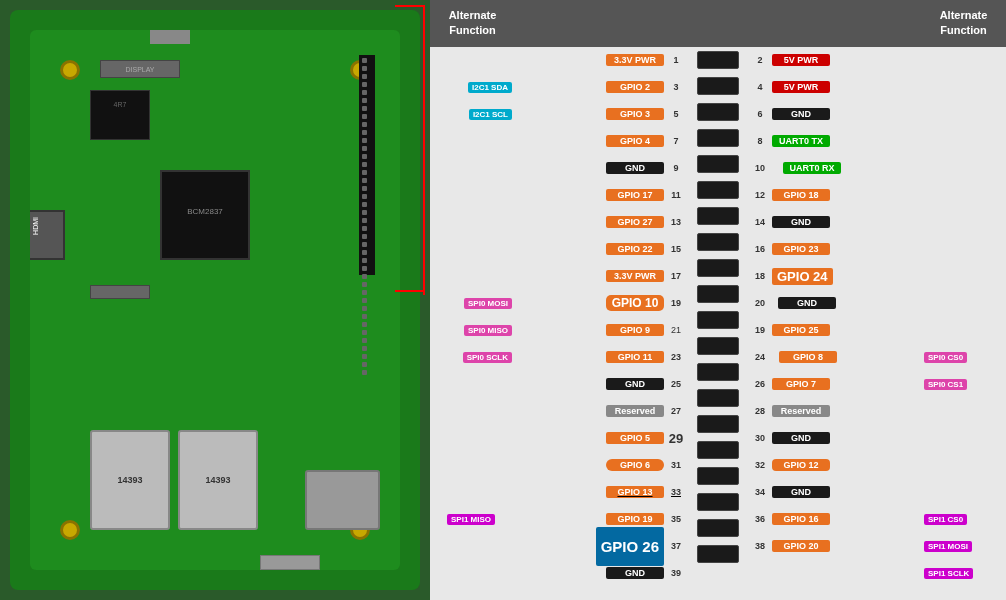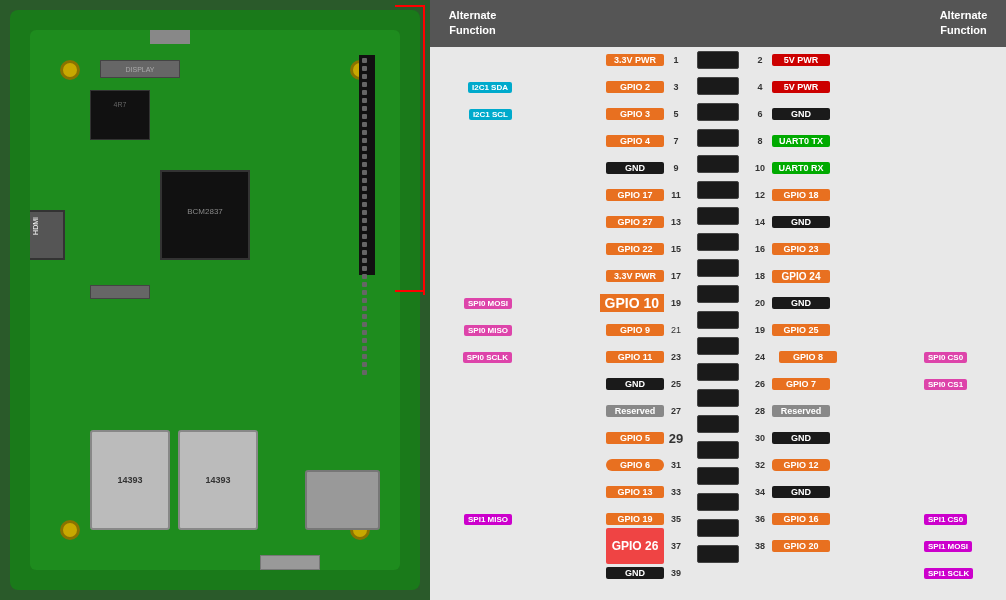--- a/index.html
+++ b/index.html
@@ -282,21 +282,21 @@
             <span style="padding: 1px 4px; border-radius: 2px; font-size: 8px; font-weight: bold; color: white; background: rgb(221, 68, 170); white-space: nowrap;">SPI0 MISO</span>
           </div>
           <div style="height: 27px; display: flex; align-items: center; justify-content: flex-end; padding-right: 3px;">
             <span style="padding: 1px 4px; border-radius: 2px; font-size: 8px; font-weight: bold; color: white; background: rgb(221, 68, 170); white-space: nowrap;">SPI0 SCLK</span>
           </div>
           <div style="height: 27px; display: flex; align-items: center; justify-content: flex-end; padding-right: 3px;"></div>
           <div style="height: 27px; display: flex; align-items: center; justify-content: flex-end; padding-right: 3px;"></div>
           <div style="height: 27px; display: flex; align-items: center; justify-content: flex-end; padding-right: 3px;"></div>
           <div style="height: 27px; display: flex; align-items: center; justify-content: flex-end; padding-right: 3px;"></div>
           <div style="height: 27px; display: flex; align-items: center; justify-content: flex-end; padding-right: 3px;"></div>
-          <div style="height: 27px; display: flex; align-items: center; justify-content: flex-end; padding-right: 3px;">
+          <div style="height: 27px; display: flex; align-items: center; justify-content: center; padding-right: 3px;">
             <span style="padding: 1px 4px; border-radius: 2px; font-size: 8px; font-weight: bold; color: white; background: rgb(204, 0, 204); white-space: nowrap;">SPI1 MISO</span>
           </div>
           <div style="height: 27px; display: flex; align-items: center; justify-content: flex-end; padding-right: 3px;"></div>
           <div style="height: 27px; display: flex; align-items: center; justify-content: flex-end; padding-right: 3px;"></div>
         </div>
 
       <div style="flex:1;display:flex;flex-direction:column;" id="left-pins-col">
           <div style="height: 27px; display: flex; align-items: center; justify-content: flex-end; padding-right: 3px; gap: 3px;">
             <span style="padding: 1px 5px; border-radius: 2px; font-size: 9px; font-weight: bold; color: white; background: rgb(232, 112, 32); white-space: nowrap; min-width: 58px; text-align: center; display: inline-block;">3.3V PWR</span>
             <span style="font-size: 9px; font-weight: bold; color: rgb(51, 51, 51); width: 18px; text-align: center; flex-shrink: 0;">1</span>
@@ -327,21 +327,21 @@
           </div>
           <div style="height: 27px; display: flex; align-items: center; justify-content: flex-end; padding-right: 3px; gap: 3px;">
             <span style="padding: 1px 5px; border-radius: 2px; font-size: 9px; font-weight: bold; color: white; background: rgb(232, 112, 32); white-space: nowrap; min-width: 58px; text-align: center; display: inline-block;">GPIO 22</span>
             <span style="font-size: 9px; font-weight: bold; color: rgb(51, 51, 51); width: 18px; text-align: center; flex-shrink: 0;">15</span>
           </div>
           <div style="height: 27px; display: flex; align-items: center; justify-content: flex-end; padding-right: 3px; gap: 3px;">
             <span style="padding: 1px 5px; border-radius: 2px; font-size: 9px; font-weight: bold; color: white; background: rgb(232, 112, 32); white-space: nowrap; min-width: 58px; text-align: center; display: inline-block;">3.3V PWR</span>
             <span style="font-size: 9px; font-weight: bold; color: rgb(51, 51, 51); width: 18px; text-align: center; flex-shrink: 0;">17</span>
           </div>
           <div style="height: 27px; display: flex; align-items: center; justify-content: flex-end; padding-right: 3px; gap: 3px;">
-            <span style="padding: 1px 5px; border-radius: 0; font-size: 14px; font-weight: bold; color: white; background: rgb(232, 112, 32); white-space: nowrap; min-width: 58px; text-align: center; display: inline-block;">GPIO 10</span>
+            <span style="padding: 1px 5px; border-radius: 5px; font-size: 12px; font-weight: bold; color: white; background: rgb(232, 112, 32); white-space: nowrap; min-width: 58px; text-align: center; display: inline-block;">GPIO 10</span>
             <span style="font-size: 9px; font-weight: bold; color: rgb(51, 51, 51); width: 18px; text-align: center; flex-shrink: 0;">19</span>
           </div>
           <div style="height: 27px; display: flex; align-items: center; justify-content: flex-end; padding-right: 3px; gap: 3px;">
             <span style="padding: 1px 5px; border-radius: 2px; font-size: 9px; font-weight: bold; color: white; background: rgb(232, 112, 32); white-space: nowrap; min-width: 58px; text-align: center; display: inline-block;">GPIO 9</span>
             <span style="font-size: 9px; font-weight: normal; color: rgb(51, 51, 51); width: 18px; text-align: center; flex-shrink: 0;">21</span>
           </div>
           <div style="height: 27px; display: flex; align-items: center; justify-content: flex-end; padding-right: 3px; gap: 3px;">
             <span style="padding: 1px 5px; border-radius: 2px; font-size: 9px; font-weight: bold; color: white; background: rgb(232, 112, 32); white-space: nowrap; min-width: 58px; text-align: center; display: inline-block;">GPIO 11</span>
             <span style="font-size: 9px; font-weight: bold; color: rgb(51, 51, 51); width: 18px; text-align: center; flex-shrink: 0;">23</span>
           </div>
@@ -354,30 +354,30 @@
             <span style="font-size: 9px; font-weight: bold; color: rgb(51, 51, 51); width: 18px; text-align: center; flex-shrink: 0;">27</span>
           </div>
           <div style="height: 27px; display: flex; align-items: center; justify-content: flex-end; padding-right: 3px; gap: 3px;">
             <span style="padding: 1px 5px; border-radius: 2px; font-size: 9px; font-weight: bold; color: white; background: rgb(232, 112, 32); white-space: nowrap; min-width: 58px; text-align: center; display: inline-block;">GPIO 5</span>
             <span style="font-size: 13px; font-weight: bold; color: rgb(51, 51, 51); width: 18px; text-align: center; flex-shrink: 0;">29</span>
           </div>
           <div style="height: 27px; display: flex; align-items: center; justify-content: flex-end; padding-right: 3px; gap: 3px;">
             <span style="padding: 1px 5px; border-radius: 6px; font-size: 9px; font-weight: bold; color: white; background: rgb(232, 112, 32); white-space: nowrap; min-width: 58px; text-align: center; display: inline-block;">GPIO 6</span>
             <span style="font-size: 9px; font-weight: bold; color: rgb(51, 51, 51); width: 18px; text-align: center; flex-shrink: 0;">31</span>
           </div>
-          <div style="height: 27px; display: flex; align-items: center; justify-content: flex-end; padding-right: 3px; gap: 3px;">
+          <div style="height: 27px; display: flex; align-items: center; justify-content: flex-end; padding-right: 3px; gap: 3px; text-decoration: underline;">
             <span style="padding: 1px 5px; border-radius: 2px; font-size: 9px; font-weight: bold; color: white; background: rgb(232, 112, 32); white-space: nowrap; min-width: 58px; text-align: center; display: inline-block;">GPIO 13</span>
             <span style="font-size: 9px; font-weight: bold; color: rgb(51, 51, 51); width: 18px; text-align: center; flex-shrink: 0;">33</span>
           </div>
           <div style="height: 27px; display: flex; align-items: center; justify-content: flex-end; padding-right: 3px; gap: 3px;">
             <span style="padding: 1px 5px; border-radius: 2px; font-size: 9px; font-weight: bold; color: white; background: rgb(232, 112, 32); white-space: nowrap; min-width: 58px; text-align: center; display: inline-block;">GPIO 19</span>
             <span style="font-size: 9px; font-weight: bold; color: rgb(51, 51, 51); width: 18px; text-align: center; flex-shrink: 0;">35</span>
           </div>
           <div style="height: 27px; display: flex; align-items: center; justify-content: flex-end; padding-right: 3px; gap: 3px;">
-            <span style="padding: 11px 5px; border-radius: 2px; font-size: 12px; font-weight: bold; color: white; background: #ef4444; white-space: nowrap; min-width: 58px; text-align: center; display: inline-block;">GPIO 26</span>
+            <span style="padding: 11px 5px; border-radius: 2px; font-size: 15px; font-weight: bold; color: white; background: #0369a1; white-space: nowrap; min-width: 58px; text-align: center; display: inline-block;">GPIO 26</span>
             <span style="font-size: 9px; font-weight: bold; color: rgb(51, 51, 51); width: 18px; text-align: center; flex-shrink: 0;">37</span>
           </div>
           <div style="height: 27px; display: flex; align-items: center; justify-content: flex-end; padding-right: 3px; gap: 3px;">
             <span style="padding: 1px 5px; border-radius: 2px; font-size: 9px; font-weight: bold; color: white; background: rgb(26, 26, 26); white-space: nowrap; min-width: 58px; text-align: center; display: inline-block;">GND</span>
             <span style="font-size: 9px; font-weight: bold; color: rgb(51, 51, 51); width: 18px; text-align: center; flex-shrink: 0;">39</span>
           </div>
         </div>
 
       <div style="width:60px;display:flex;flex-direction:column;align-items:center;background:#e8e8e8;" id="connector-col">
           <div style="width: 42px; height: 18px; background: rgb(26, 26, 26); border-radius: 2px; margin: 4px 0px; border: 1px solid rgb(68, 68, 68); flex-shrink: 0;"></div>
@@ -412,41 +412,41 @@
             <span style="padding: 1px 5px; border-radius: 2px; font-size: 9px; font-weight: bold; color: white; background: rgb(204, 0, 0); white-space: nowrap; min-width: 58px; text-align: center; display: inline-block;">5V PWR</span>
           </div>
           <div style="height: 27px; display: flex; align-items: center; justify-content: flex-start; padding-left: 3px; gap: 3px;">
             <span style="font-size: 9px; font-weight: bold; color: rgb(51, 51, 51); width: 18px; text-align: center; flex-shrink: 0;">6</span>
             <span style="padding: 1px 5px; border-radius: 2px; font-size: 9px; font-weight: bold; color: white; background: rgb(26, 26, 26); white-space: nowrap; min-width: 58px; text-align: center; display: inline-block;">GND</span>
           </div>
           <div style="height: 27px; display: flex; align-items: center; justify-content: flex-start; padding-left: 3px; gap: 3px;">
             <span style="font-size: 9px; font-weight: bold; color: rgb(51, 51, 51); width: 18px; text-align: center; flex-shrink: 0;">8</span>
             <span style="padding: 1px 5px; border-radius: 2px; font-size: 9px; font-weight: bold; color: white; background: rgb(0, 170, 0); white-space: nowrap; min-width: 58px; text-align: center; display: inline-block;">UART0 TX</span>
           </div>
-          <div style="height: 27px; display: flex; align-items: center; justify-content: flex-start; padding-left: 3px; gap: 3px;">
+          <div style="height: 27px; display: flex; align-items: center; justify-content: flex-start; padding-left: 3px; gap: 14px;">
             <span style="font-size: 9px; font-weight: bold; color: rgb(51, 51, 51); width: 18px; text-align: center; flex-shrink: 0;">10</span>
             <span style="padding: 1px 5px; border-radius: 2px; font-size: 9px; font-weight: bold; color: white; background: rgb(0, 170, 0); white-space: nowrap; min-width: 58px; text-align: center; display: inline-block;">UART0 RX</span>
           </div>
           <div style="height: 27px; display: flex; align-items: center; justify-content: flex-start; padding-left: 3px; gap: 3px;">
             <span style="font-size: 9px; font-weight: bold; color: rgb(51, 51, 51); width: 18px; text-align: center; flex-shrink: 0;">12</span>
             <span style="padding: 1px 5px; border-radius: 2px; font-size: 9px; font-weight: bold; color: white; background: rgb(232, 112, 32); white-space: nowrap; min-width: 58px; text-align: center; display: inline-block;">GPIO 18</span>
           </div>
           <div style="height: 27px; display: flex; align-items: center; justify-content: flex-start; padding-left: 3px; gap: 3px;">
             <span style="font-size: 9px; font-weight: bold; color: rgb(51, 51, 51); width: 18px; text-align: center; flex-shrink: 0;">14</span>
             <span style="padding: 1px 5px; border-radius: 2px; font-size: 9px; font-weight: bold; color: white; background: rgb(26, 26, 26); white-space: nowrap; min-width: 58px; text-align: center; display: inline-block;">GND</span>
           </div>
           <div style="height: 27px; display: flex; align-items: center; justify-content: flex-start; padding-left: 3px; gap: 3px;">
             <span style="font-size: 9px; font-weight: bold; color: rgb(51, 51, 51); width: 18px; text-align: center; flex-shrink: 0;">16</span>
             <span style="padding: 1px 5px; border-radius: 2px; font-size: 9px; font-weight: bold; color: white; background: rgb(232, 112, 32); white-space: nowrap; min-width: 58px; text-align: center; display: inline-block;">GPIO 23</span>
           </div>
           <div style="height: 27px; display: flex; align-items: center; justify-content: flex-start; padding-left: 3px; gap: 3px;">
             <span style="font-size: 9px; font-weight: bold; color: rgb(51, 51, 51); width: 18px; text-align: center; flex-shrink: 0;">18</span>
-            <span style="padding: 1px 5px; border-radius: 2px; font-size: 10px; font-weight: bold; color: white; background: rgb(232, 112, 32); white-space: nowrap; min-width: 58px; text-align: center; display: inline-block;">GPIO 24</span>
-          </div>
-          <div style="height: 27px; display: flex; align-items: center; justify-content: flex-start; padding-left: 3px; gap: 3px;">
+            <span style="padding: 1px 5px; border-radius: 2px; font-size: 13px; font-weight: bold; color: white; background: rgb(232, 112, 32); white-space: nowrap; min-width: 58px; text-align: center; display: inline-block;">GPIO 24</span>
+          </div>
+          <div style="height: 27px; display: flex; align-items: center; justify-content: flex-start; padding-left: 3px; gap: 9px;">
             <span style="font-size: 9px; font-weight: bold; color: rgb(51, 51, 51); width: 18px; text-align: center; flex-shrink: 0;">20</span>
             <span style="padding: 1px 5px; border-radius: 2px; font-size: 9px; font-weight: bold; color: white; background: rgb(26, 26, 26); white-space: nowrap; min-width: 58px; text-align: center; display: inline-block;">GND</span>
           </div>
           <div style="height: 27px; display: flex; align-items: center; justify-content: flex-start; padding-left: 3px; gap: 3px;">
             <span style="font-size: 9px; font-weight: bold; color: rgb(51, 51, 51); width: 18px; text-align: center; flex-shrink: 0;">19</span>
             <span style="padding: 1px 5px; border-radius: 2px; font-size: 9px; font-weight: bold; color: white; background: rgb(232, 112, 32); white-space: nowrap; min-width: 58px; text-align: center; display: inline-block;">GPIO 25</span>
           </div>
           <div style="height: 27px; display: flex; align-items: center; justify-content: flex-start; padding-left: 3px; gap: 10px;">
             <span style="font-size: 9px; font-weight: bold; color: rgb(51, 51, 51); width: 18px; text-align: center; flex-shrink: 0;">24</span>
             <span style="padding: 1px 5px; border-radius: 2px; font-size: 9px; font-weight: bold; color: white; background: rgb(232, 112, 32); white-space: nowrap; min-width: 58px; text-align: center; display: inline-block;">GPIO 8</span>

